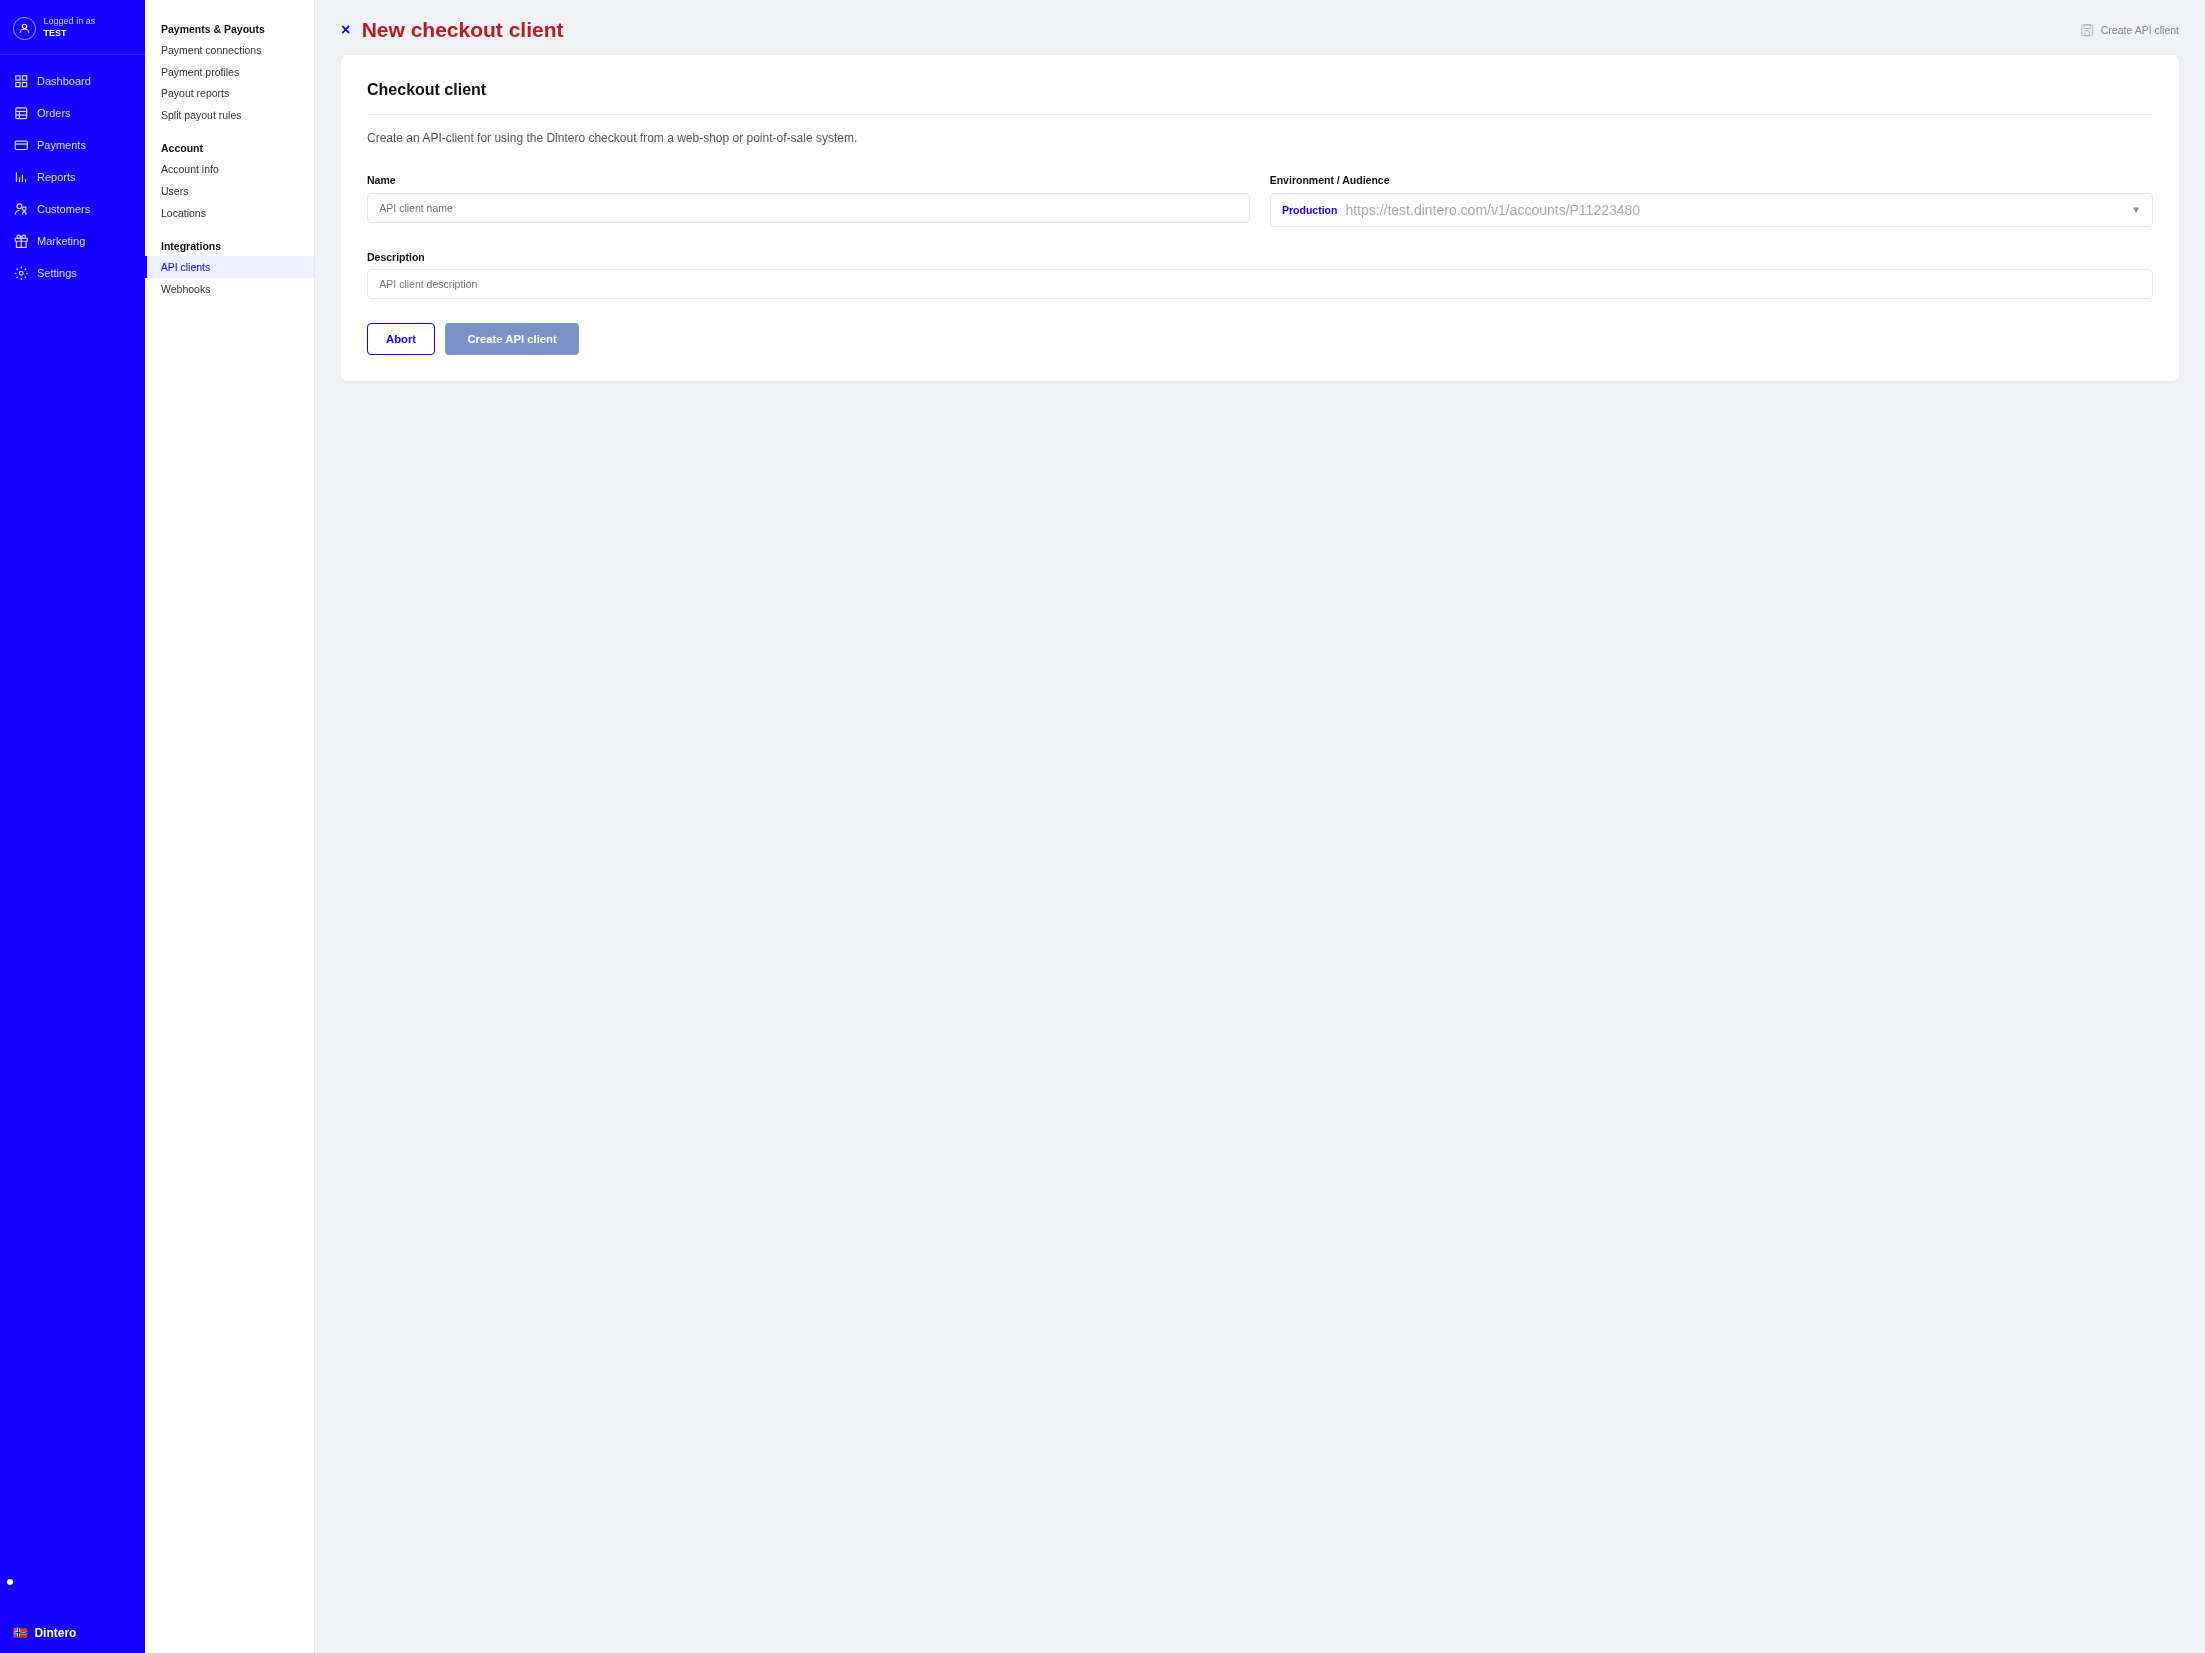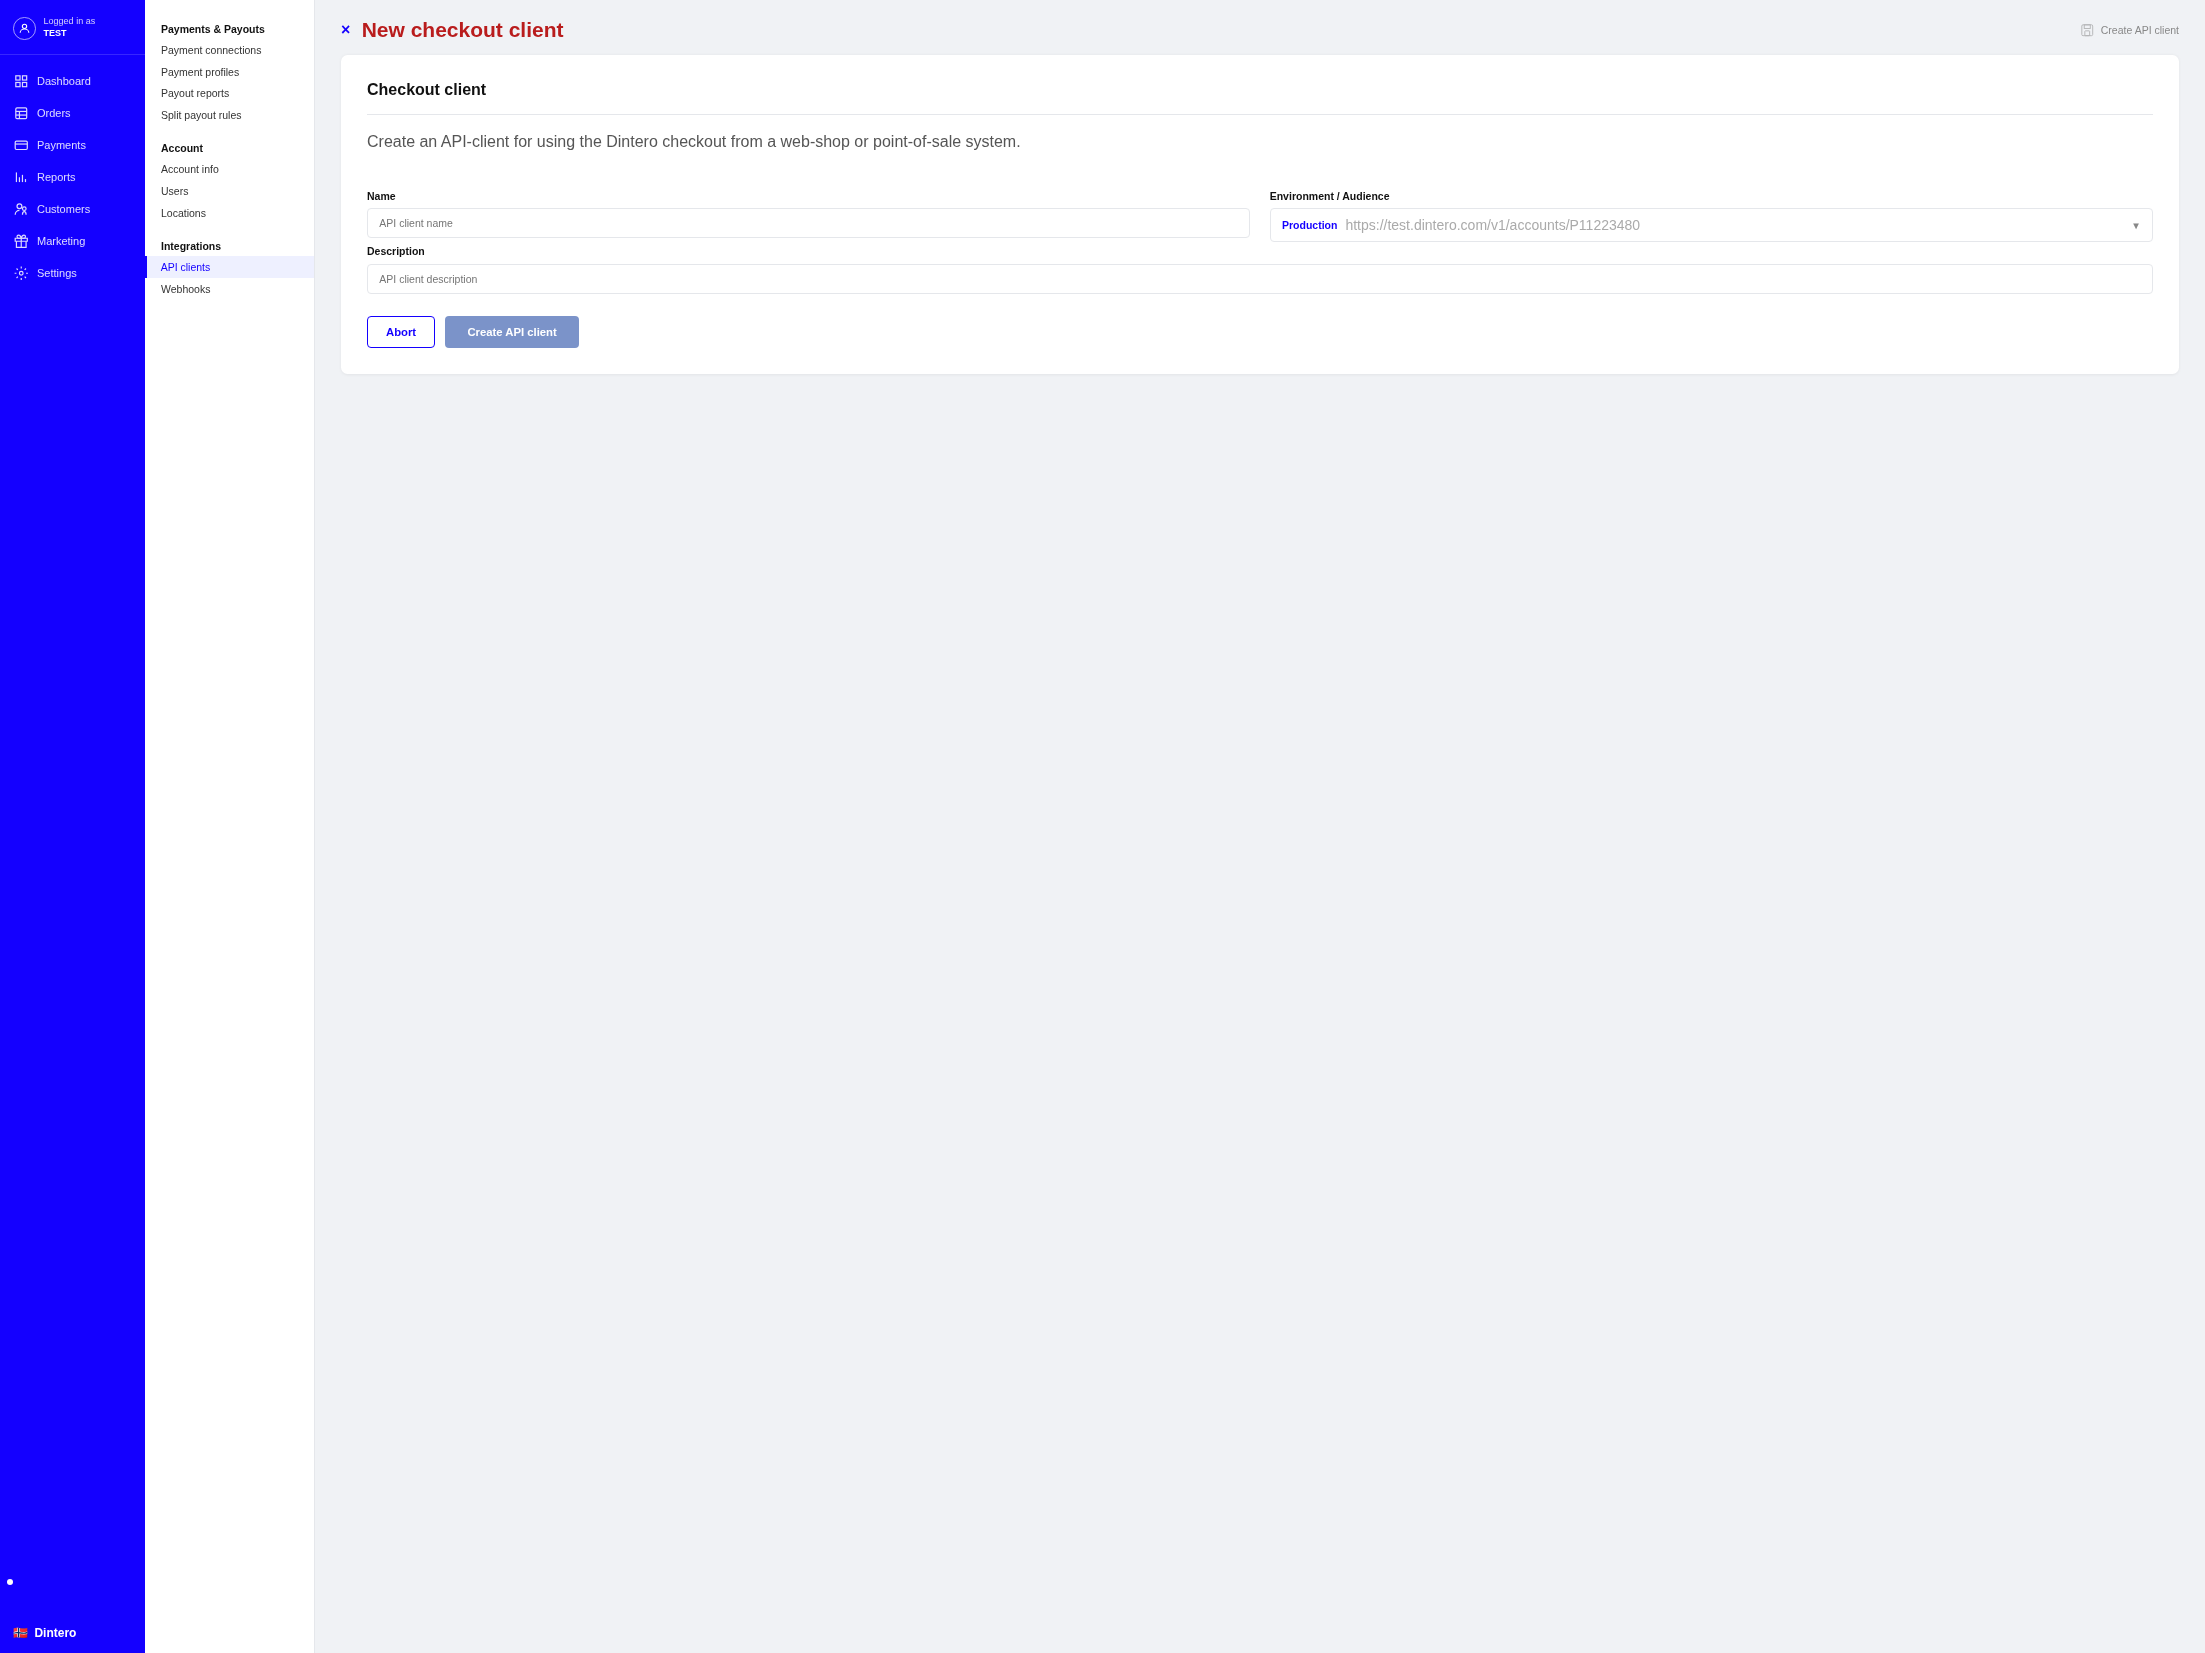--- a/index.html
+++ b/index.html
@@ -144,31 +144,31 @@
     }
     .card-title {
       font-size: 16px;
       font-weight: 700;
       color: #111;
       margin-bottom: 14.5px;
       padding-bottom: 14.5px;
       border-bottom: 0.8px solid #e5e7eb;
     }
     .card-description {
-      font-size: 16px;
+      font-size: 12px;
       color: #555;
-      margin-bottom: 35px;
+      margin-bottom: 26px;
       line-height: 1.6;
     }
 
     
     .form-row {
       display: flex;
       gap: 19.4px;
-      margin-bottom: 3px;
+      margin-bottom: 24px;
     }
     .form-group {
       flex: 1;
       display: flex;
       flex-direction: column;
       gap: 6.5px;
     }
     .form-label {
       font-size: 10.5px;
       font-weight: 600;

